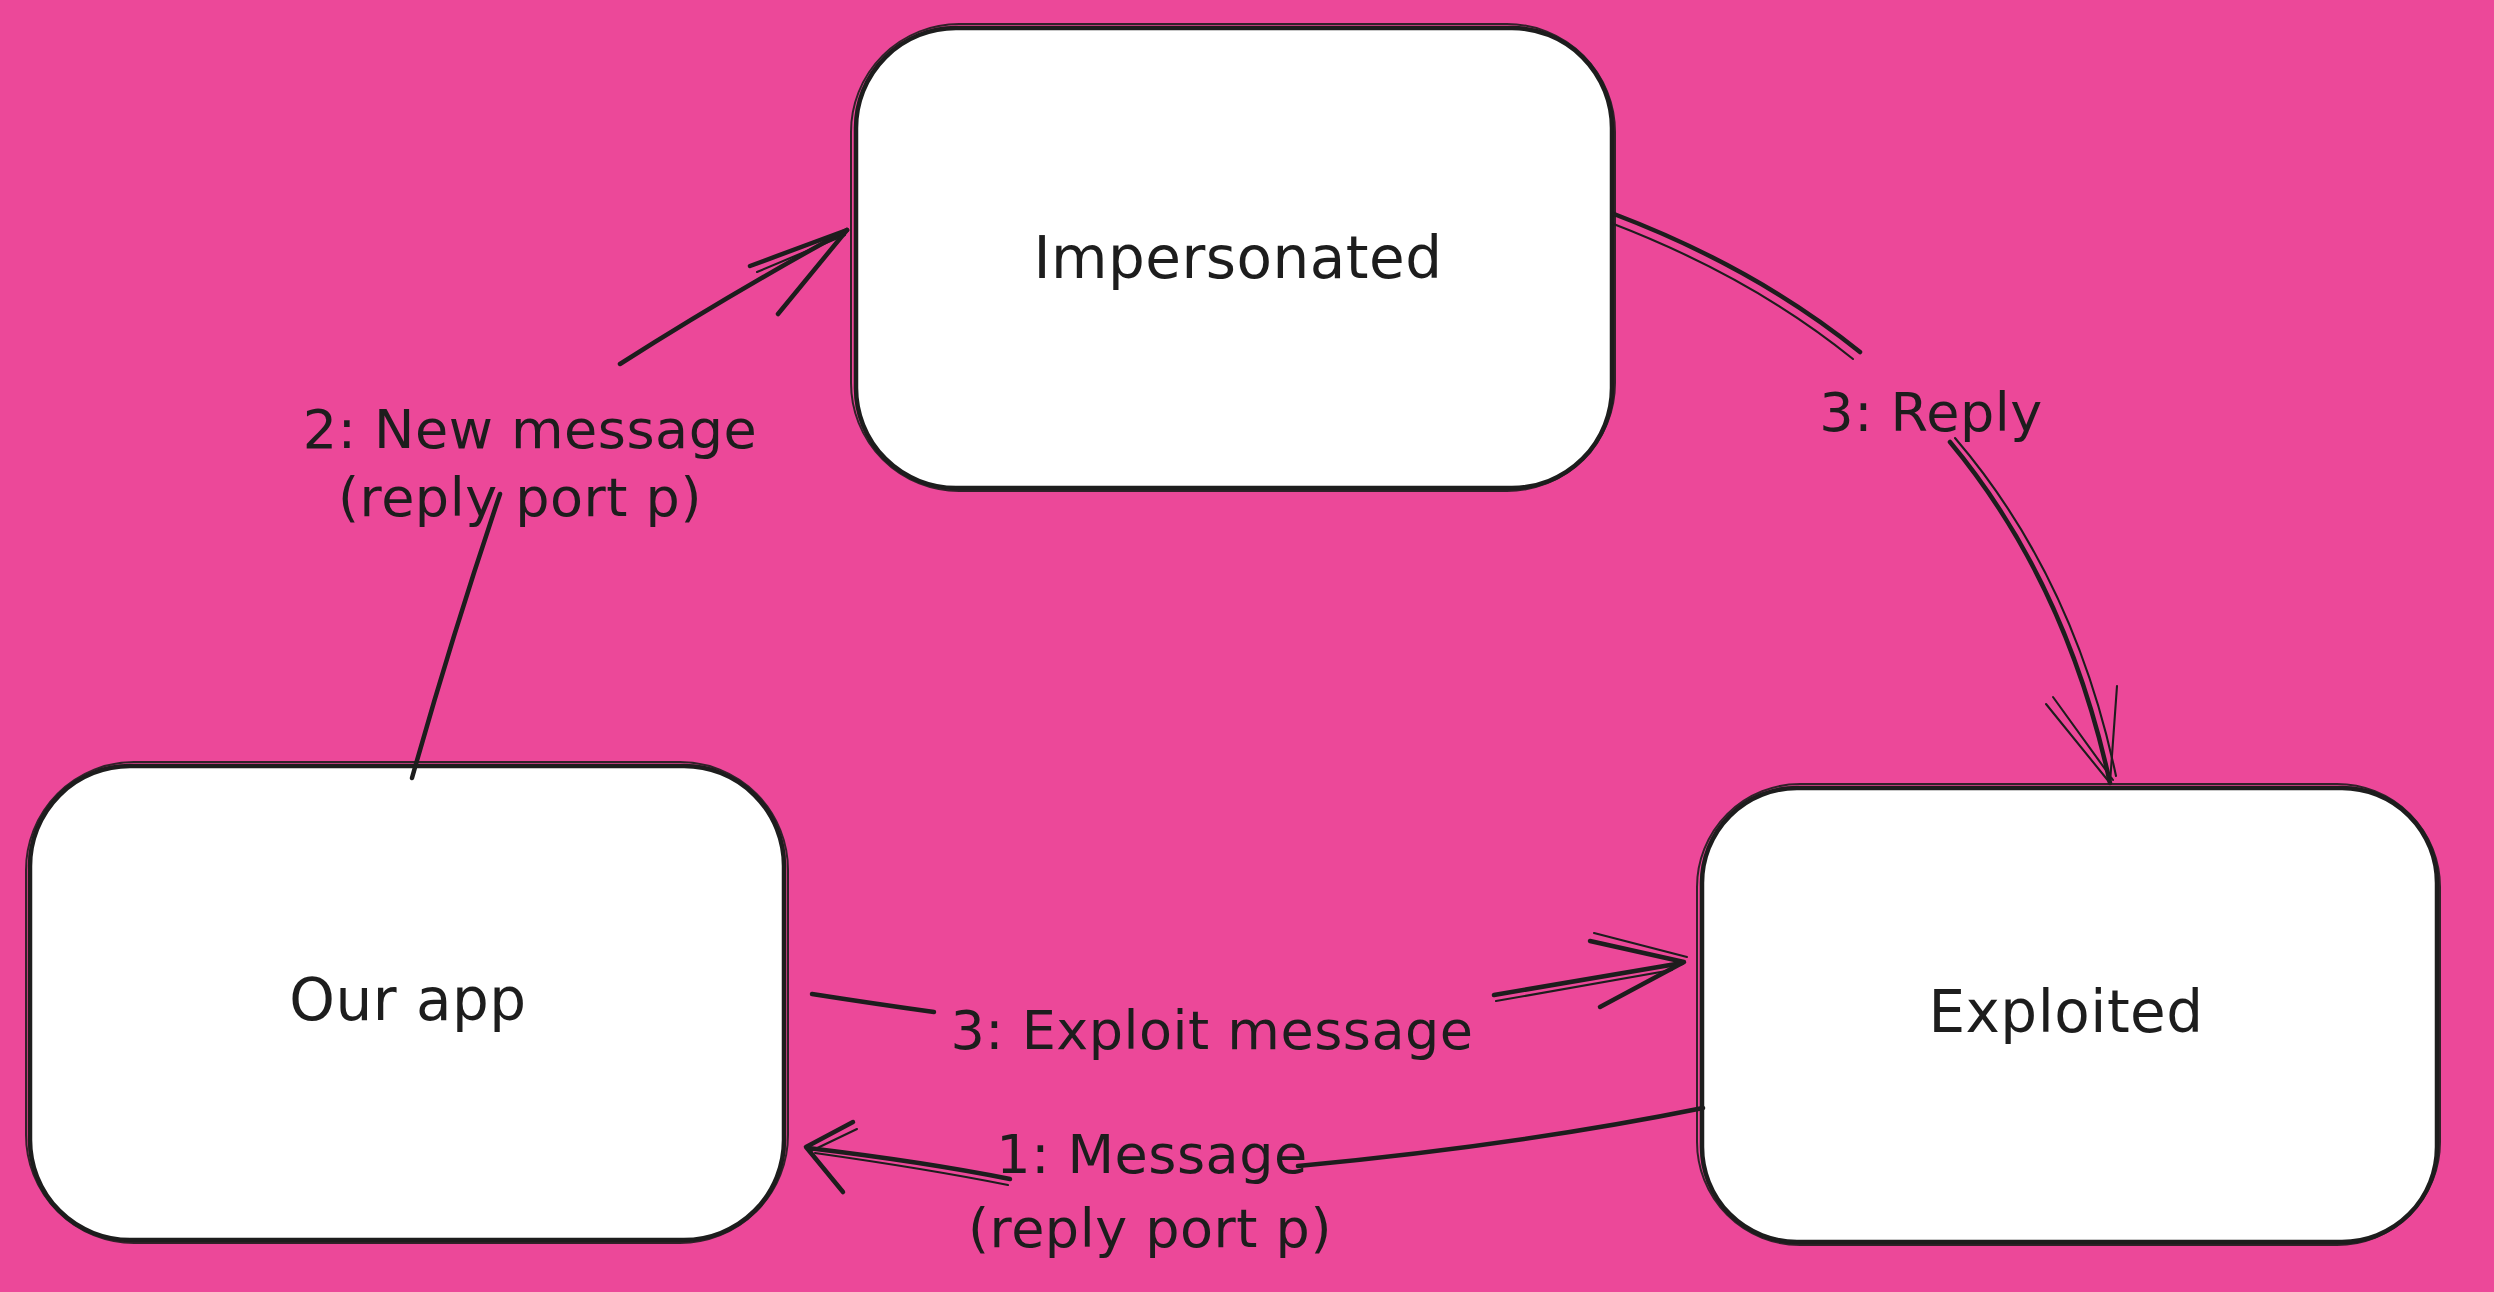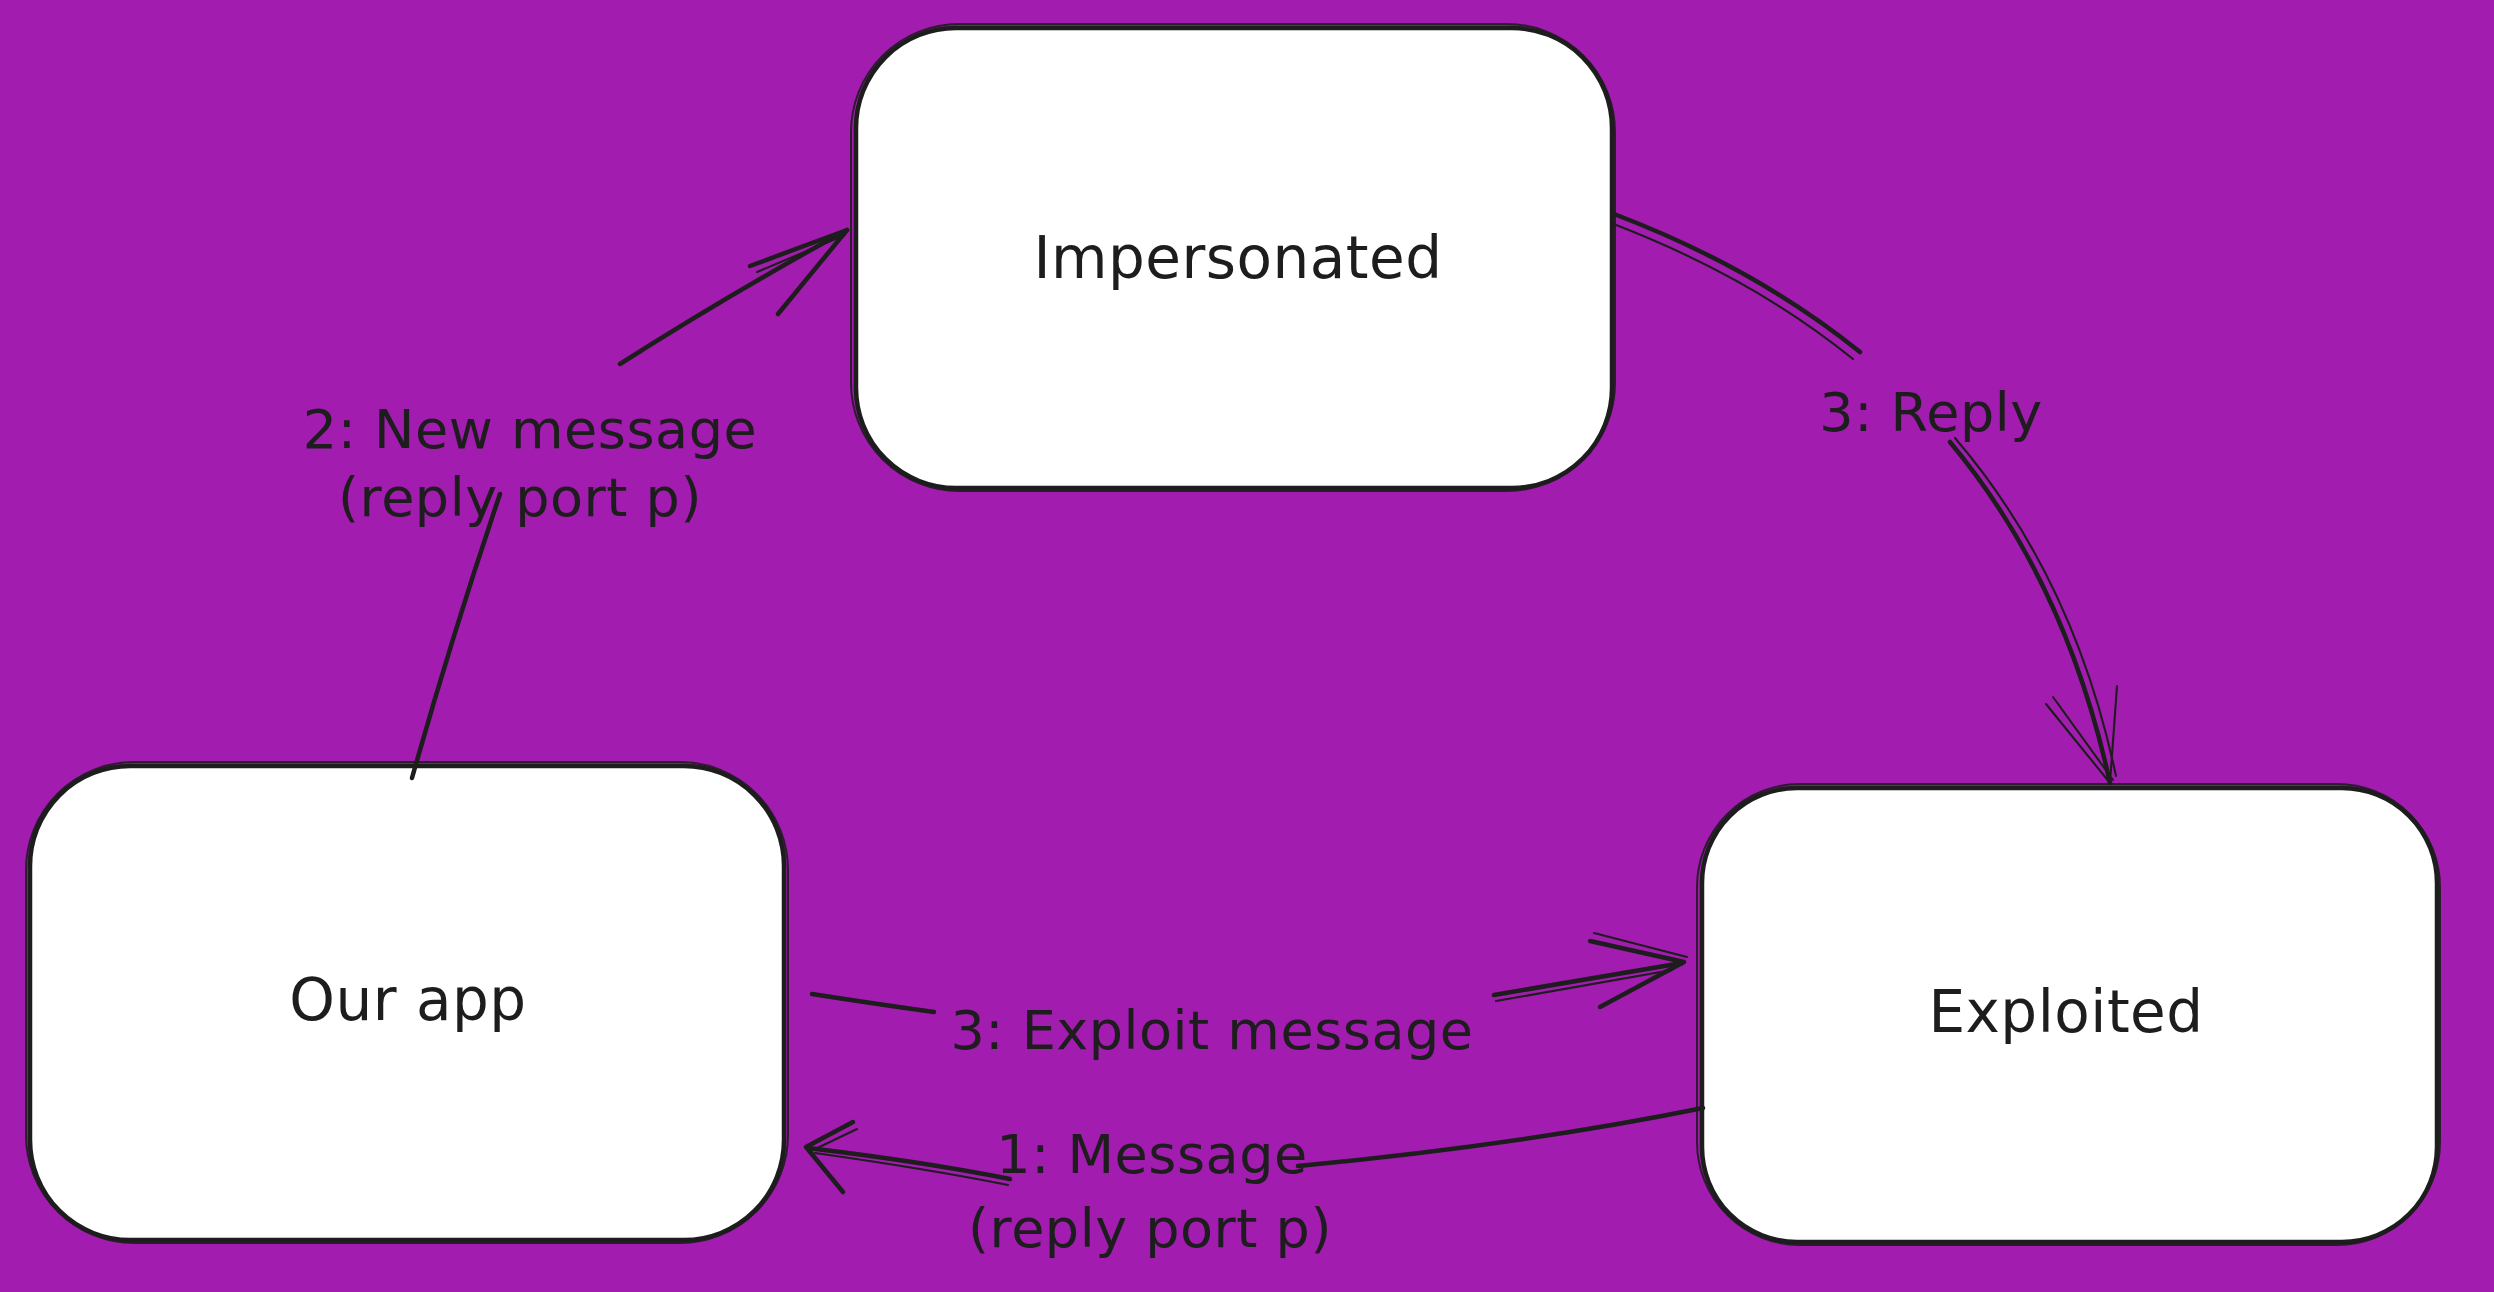--- a/index.html
+++ b/index.html
@@ -4,21 +4,21 @@
 <style>
   html, body {
     margin: 0;
     padding: 0;
     background: #ffffff;
   }
   .stage {
     position: relative;
     width: 2494px;
     height: 1292px;
-    background: #a21caf;
+    background: #ec4899;
     overflow: hidden;
     font-family: "DejaVu Sans", sans-serif;
   }
   .stage svg {
     position: absolute;
     left: 0;
     top: 0;
     display: block;
   }
   .box {

